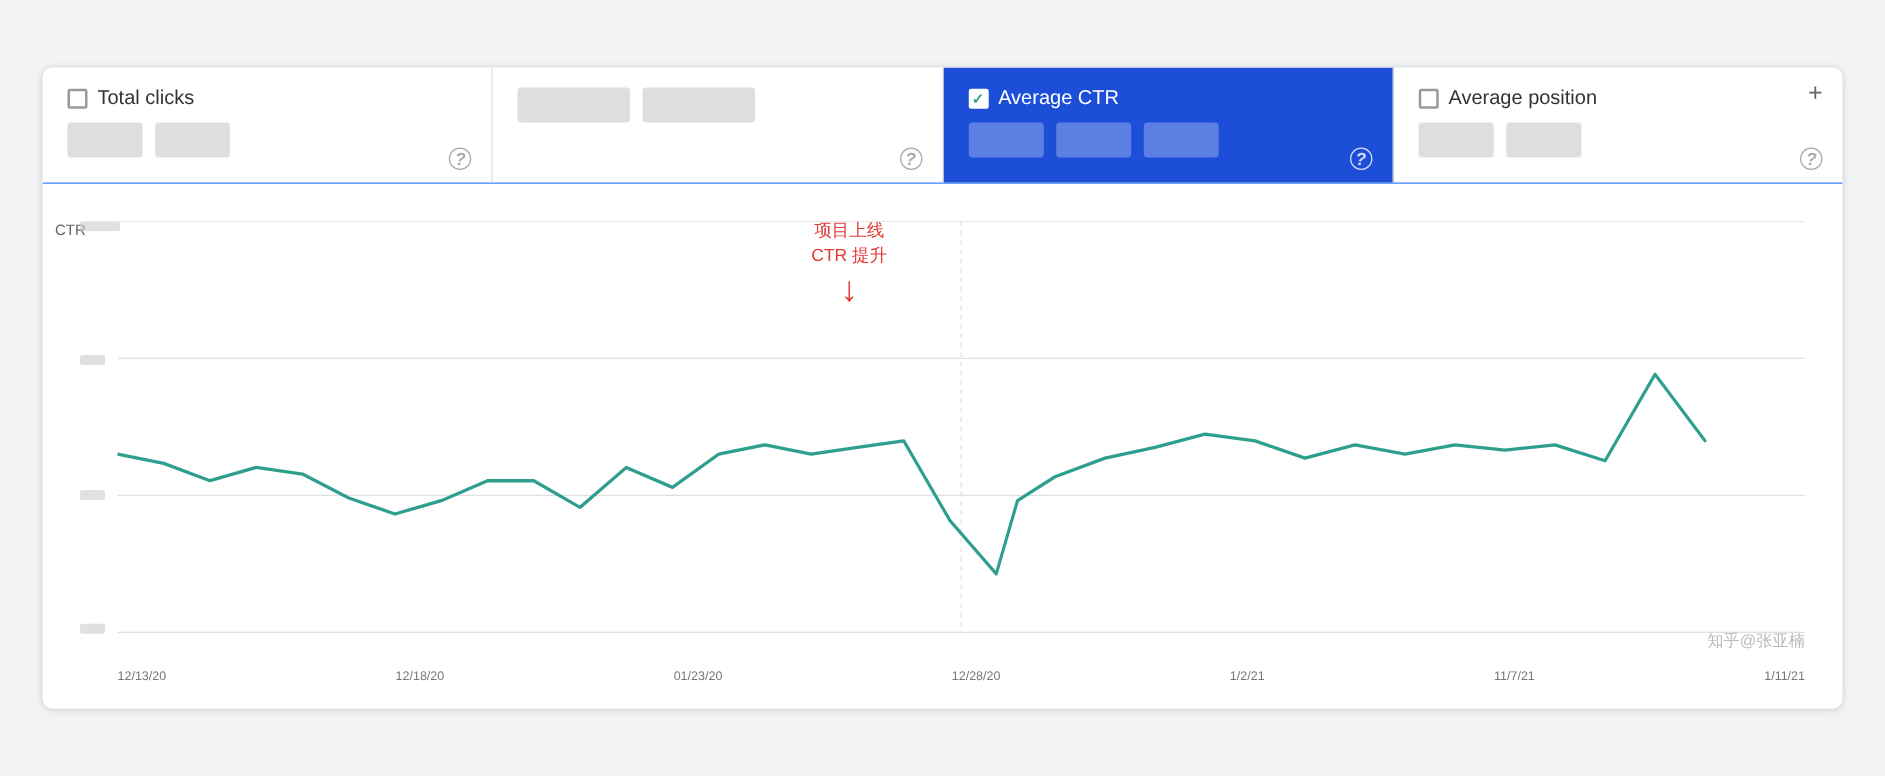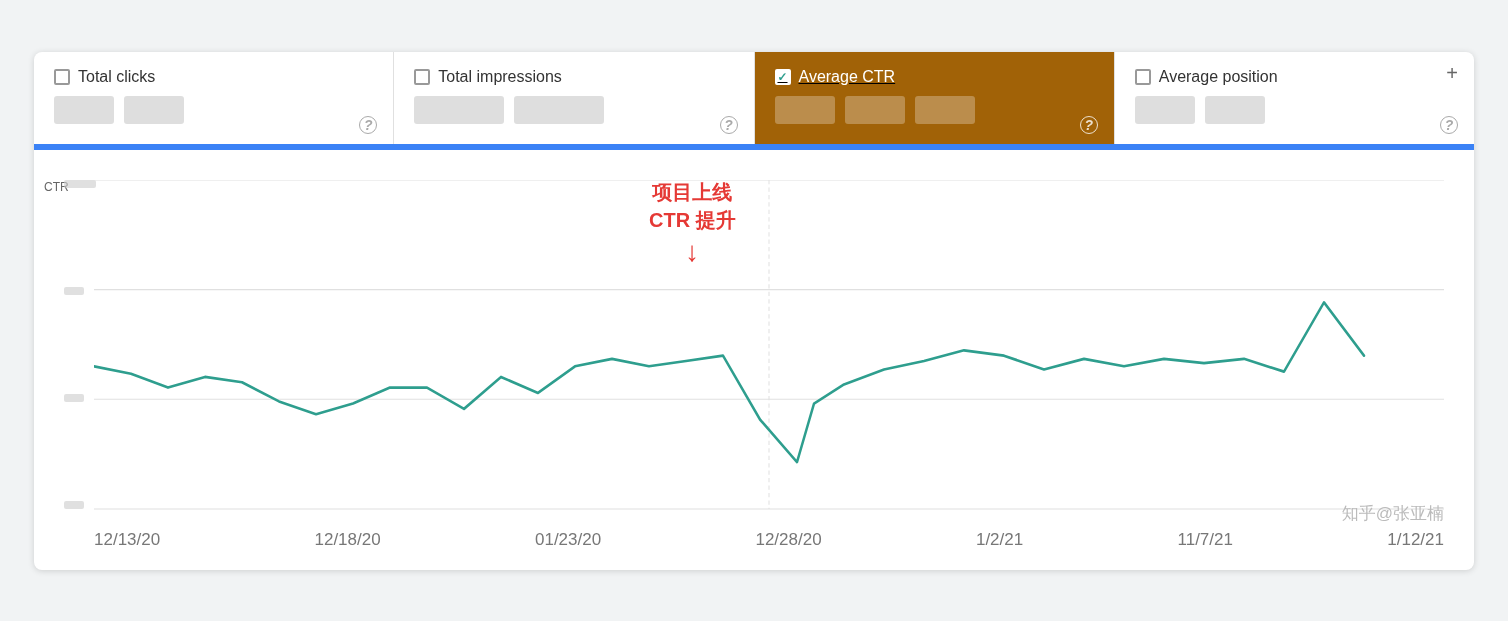--- a/index.html
+++ b/index.html
@@ -14,35 +14,34 @@
     .container {
       background: #fff;
       border-radius: 8px;
       box-shadow: 0 1px 6px rgba(0,0,0,0.15);
       width: 1440px;
       overflow: hidden;
     }
     
     .metrics-row {
       display: flex;
-      border-bottom: 6px solid #3b82f6;
+      border-bottom: 1px solid #3b82f6;
     }
     .metric-card {
       flex: 1;
       padding: 16px 20px 12px 20px;
       border-right: 1px solid #e0e0e0;
       position: relative;
       cursor: pointer;
     }
     .metric-card:last-child {
       border-right: none;
     }
     .metric-card.active {
-      background: #a16207;
-      text-decoration: underline;
+      background: #1d4ed8;
     }
     .metric-card-header {
       display: flex;
       align-items: center;
       gap: 8px;
       margin-bottom: 10px;
     }
     .metric-checkbox {
       width: 16px;
       height: 16px;
@@ -163,50 +162,50 @@
     .annotation {
       position: absolute;
       top: 30px;
       left: 50%;
       transform: translateX(-30px);
       text-align: center;
       pointer-events: none;
     }
     .annotation-text {
       color: #e53935;
-      font-size: 20px;
-      font-weight: bold;
+      font-size: 14px;
+      font-weight: normal;
       line-height: 1.4;
     }
     .annotation-arrow {
       display: block;
       margin: 4px auto 0;
       color: #e53935;
       font-size: 28px;
       line-height: 1;
     }
     
     .watermark {
       position: absolute;
       bottom: 45px;
       right: 30px;
-      font-size: 17px;
+      font-size: 13px;
       color: #bbb;
     }
     
     .x-axis {
       position: absolute;
       bottom: 20px;
       left: 60px;
       right: 30px;
       display: flex;
       justify-content: space-between;
     }
     .x-label {
-      font-size: 17px;
+      font-size: 10px;
       color: #777;
     }
     
     .chart-svg-wrapper {
       position: absolute;
       left: 60px;
       right: 30px;
       top: 30px;
       bottom: 60px;
     }
@@ -226,24 +225,20 @@
         <span class="metric-label">Total clicks</span>
       </div>
       <div class="metric-values">
         <div class="metric-value-block"></div>
         <div class="metric-value-block"></div>
       </div>
       <div class="metric-help">?</div>
     </div>
 
     <div class="metric-card">
-      <div class="metric-card-header">
-        <div class="metric-checkbox"></div>
-        <span class="metric-label">Total impressions</span>
-      </div>
       <div class="metric-values">
         <div class="metric-value-block wide"></div>
         <div class="metric-value-block wide"></div>
       </div>
       <div class="metric-help">?</div>
     </div>
 
     <div class="metric-card active">
       <div class="metric-card-header">
         <div class="metric-checkbox checked"></div>
@@ -344,18 +339,18 @@
       <span class="annotation-arrow">↓</span>
     </div>
 
     <div class="x-axis">
       <span class="x-label">12/13/20</span>
       <span class="x-label">12/18/20</span>
       <span class="x-label">01/23/20</span>
       <span class="x-label">12/28/20</span>
       <span class="x-label">1/2/21</span>
       <span class="x-label">11/7/21</span>
-      <span class="x-label">1/12/21</span>
+      <span class="x-label">1/11/21</span>
     </div>
 
     <div class="watermark">知乎@张亚楠</div>
   </div>
 </div>
 
 </body></html>

